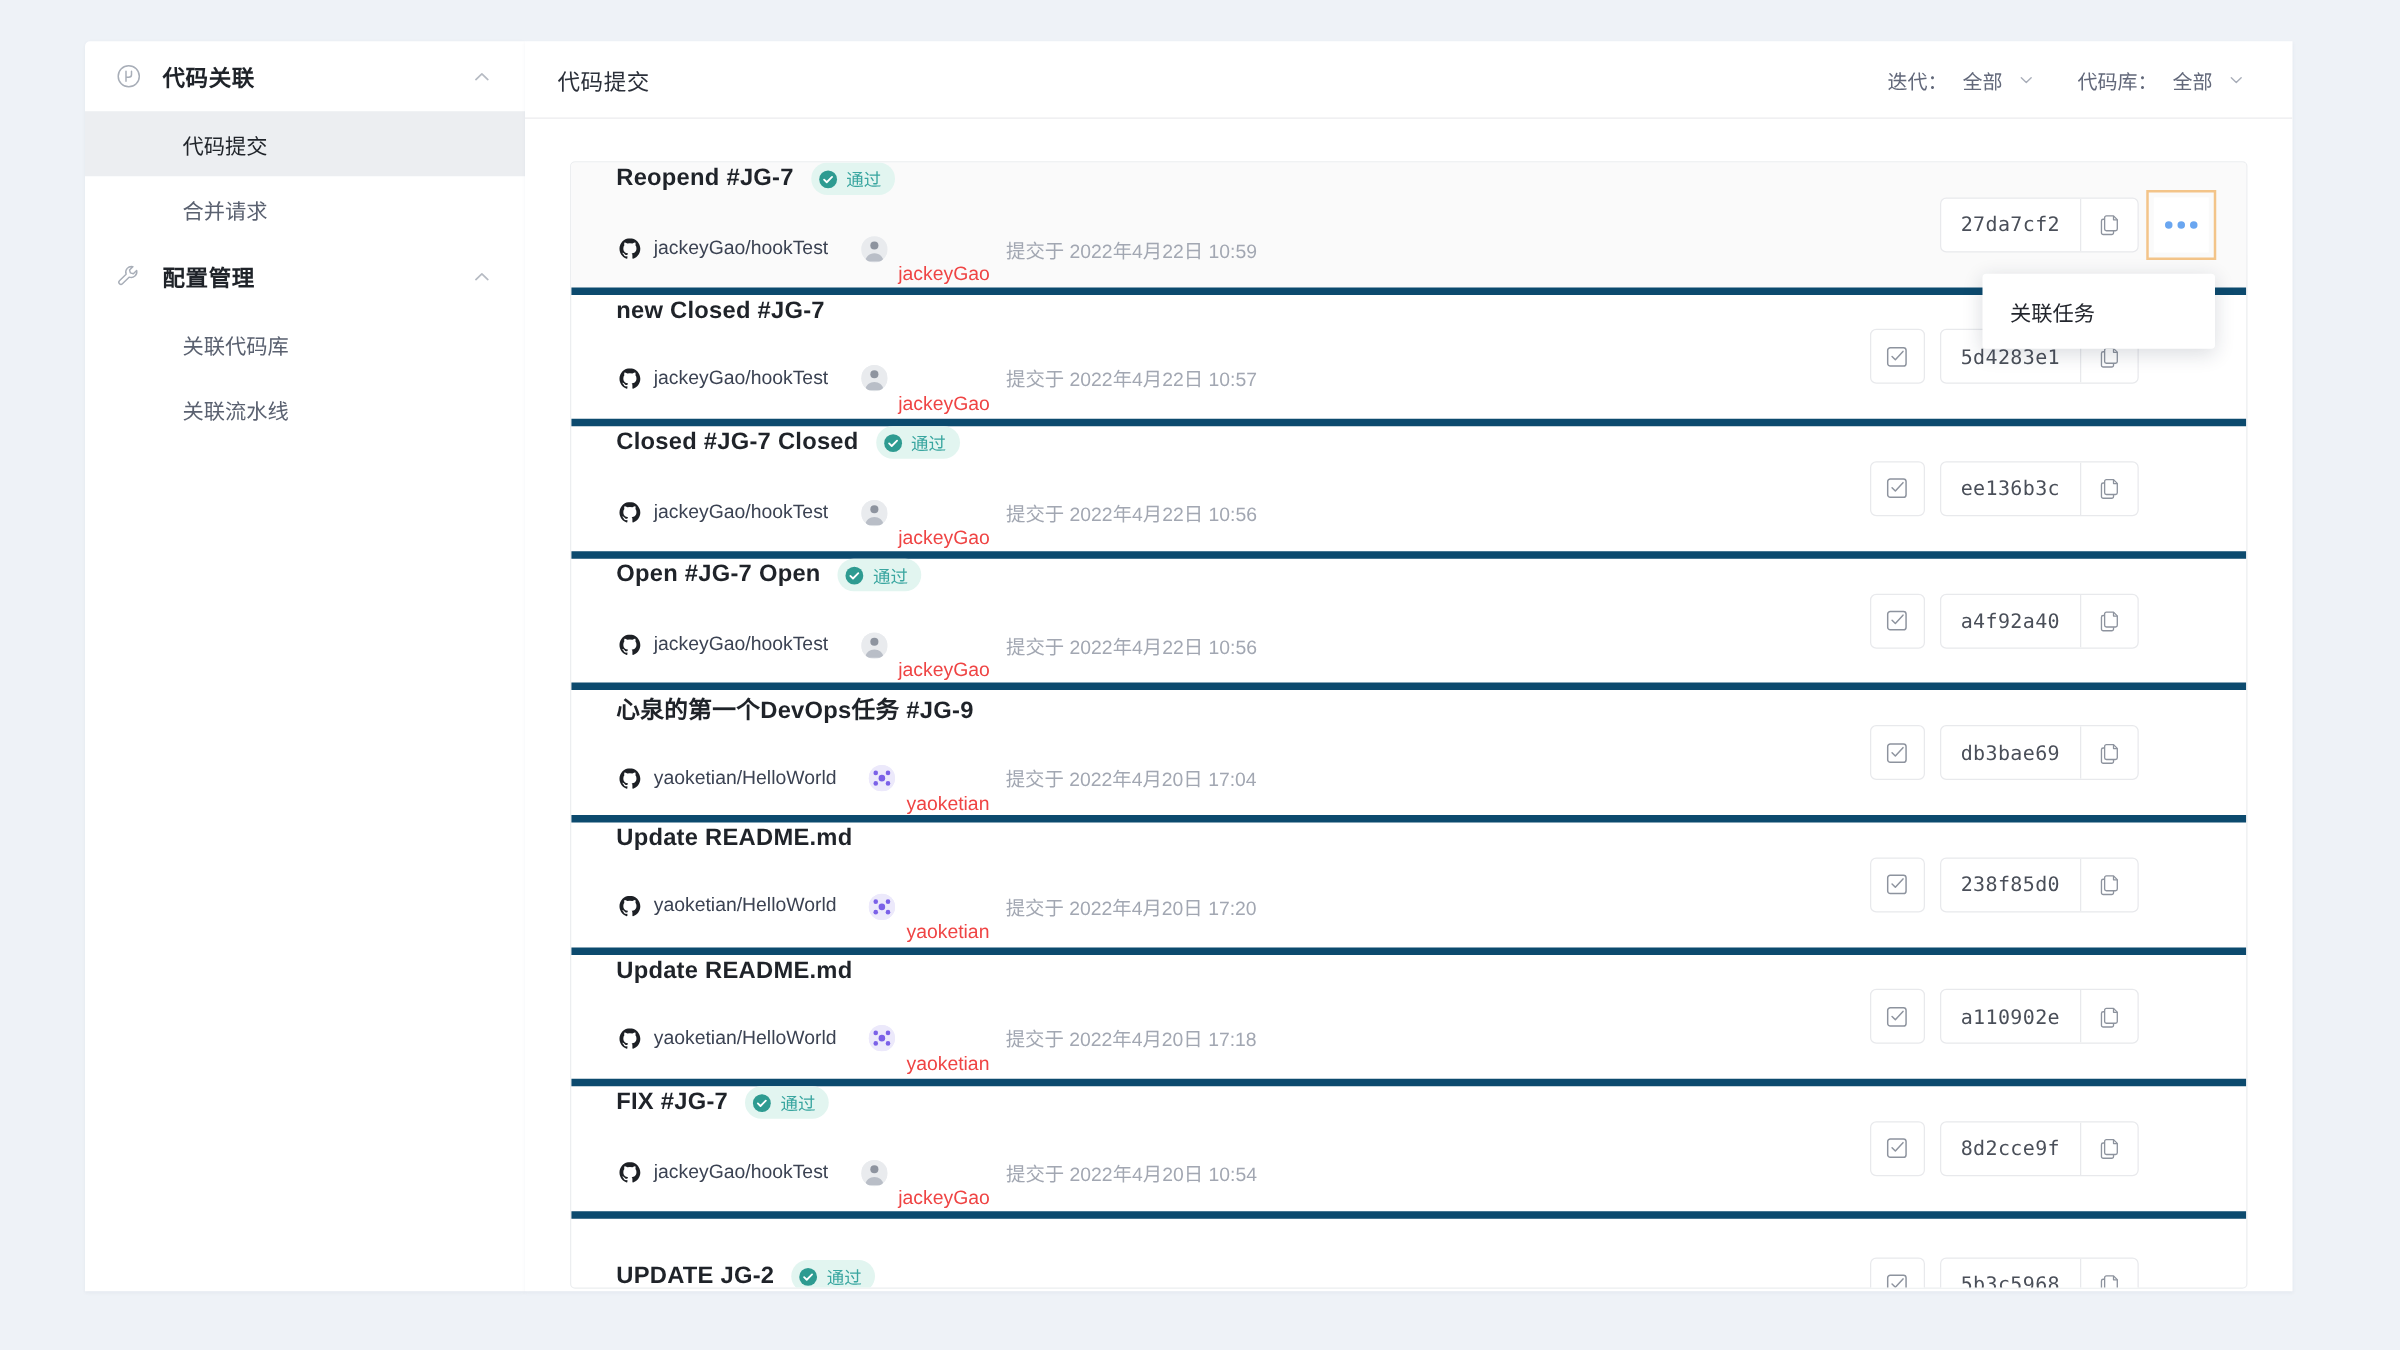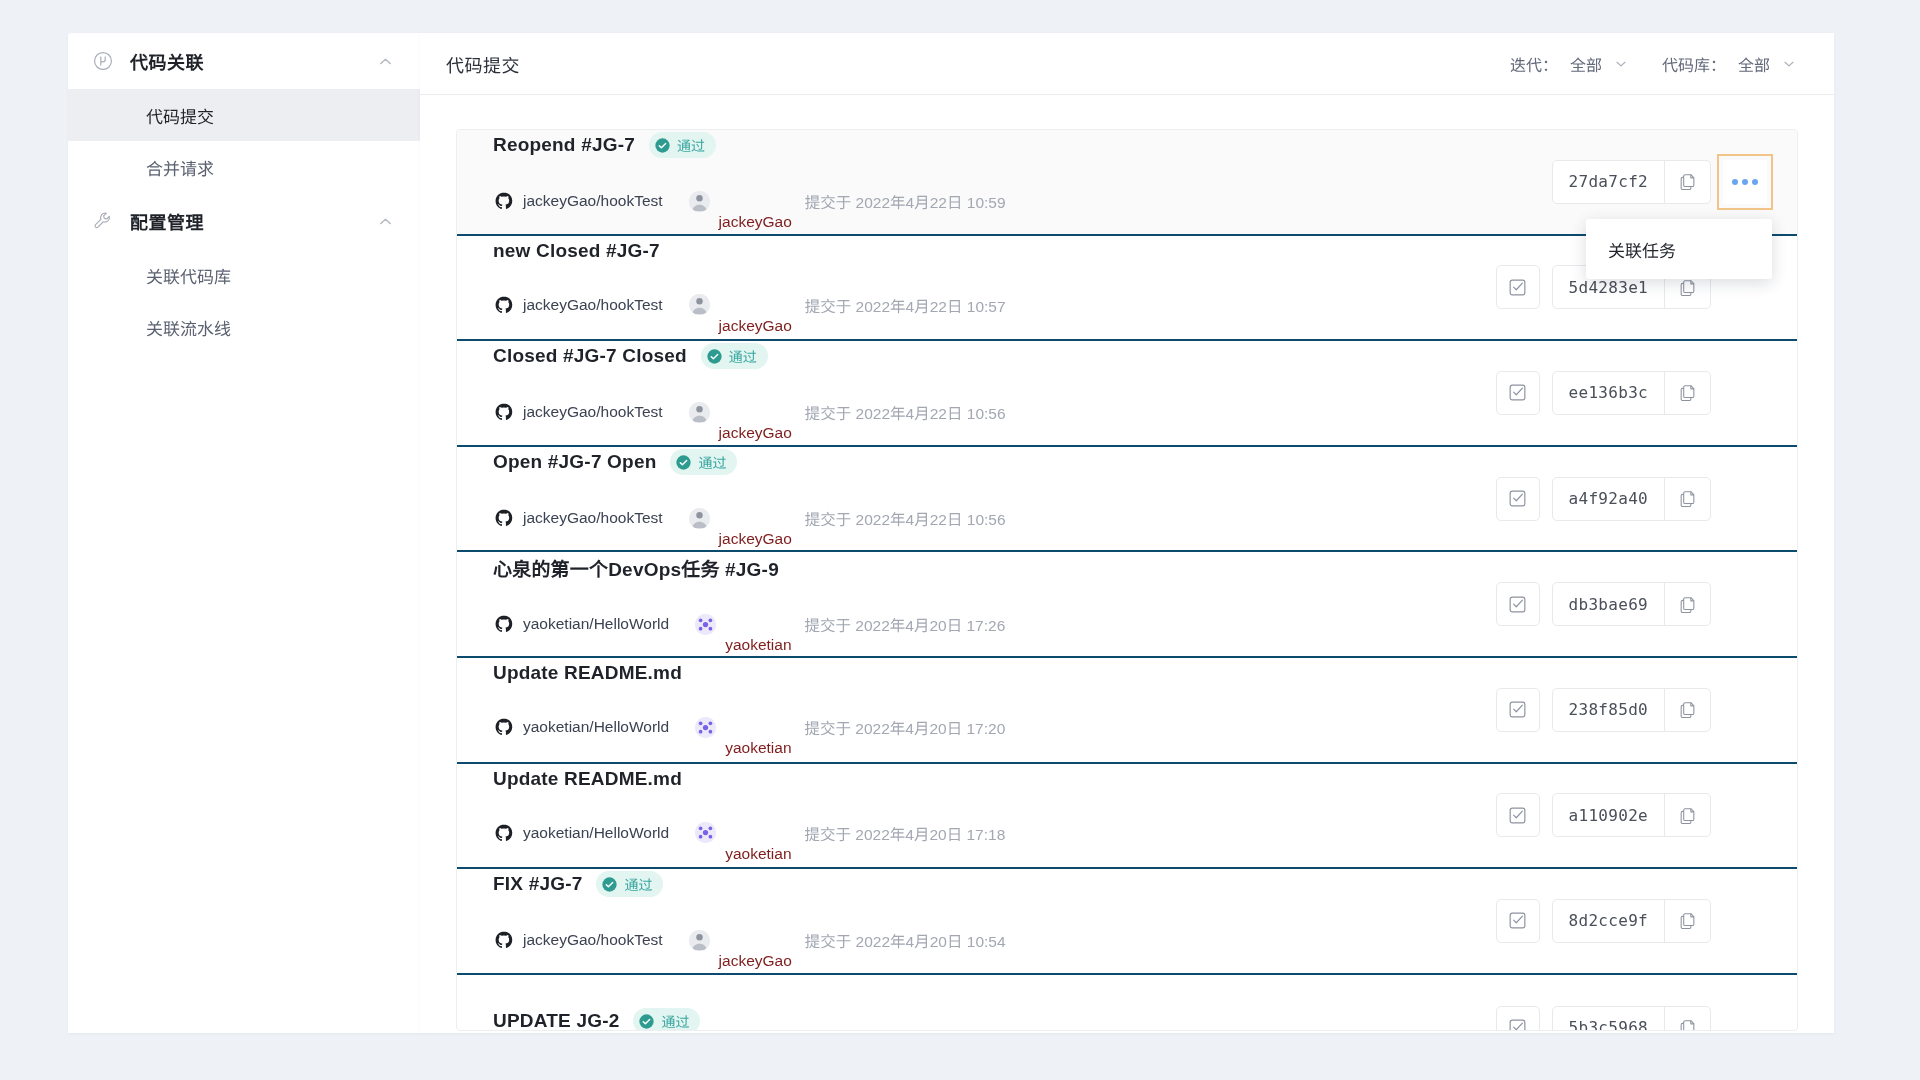--- a/index.html
+++ b/index.html
@@ -107,21 +107,21 @@
     border-radius: 4px;
     height: 902px;
     overflow: hidden;
   }
   .commit-row {
     position: relative;
     display: flex;
     align-items: center;
     height: 105.6px;
     padding: 0 30px 0 36px;
-    border-bottom: 2px solid #0c4a6e;
+    border-bottom: 6px solid #0c4a6e;
   }
   .commit-row.highlight { background: #fafafa; }
   .commit-left { flex: 1 1 auto; min-width: 0; }
   .commit-title-line {
     display: flex; align-items: center; gap: 14px;
     margin-bottom: 13px;
   }
   .commit-title {
     font-size: 19px;
     font-weight: bold;
@@ -157,21 +157,21 @@
   .avatar {
     width: 21px; height: 21px;
     border-radius: 50%;
     margin-right: 9px;
     display:flex; align-items:center; justify-content:center;
     overflow:hidden;
     flex: 0 0 auto;
   }
   .avatar.person { background: #eceef1; }
   .avatar.purple { background: #ece9fb; }
-  .commit-meta .author { margin-right: 13px; color:#7f1d1d;margin-top:42px; }
+  .commit-meta .author { margin-right: 13px; color:#ef4444;margin-top:42px; }
   .commit-meta .ts { color: #a2a7b2; }
 
   .commit-right {
     display: flex; align-items: center;
     flex: 0 0 auto;
     gap: 12px;
     justify-content: center;
   }
   .icon-btn {
     width: 44px; height: 44px;
@@ -535,21 +535,21 @@
                   <svg width="21" height="21" viewBox="0 0 24 24">
                     <rect width="24" height="24" fill="#ece9fb"></rect>
                     <circle cx="12" cy="12" r="3" fill="#7b61e8"></circle>
                     <circle cx="6.4" cy="7.2" r="2.1" fill="#7b61e8"></circle>
                     <circle cx="17.6" cy="7.2" r="2.1" fill="#7b61e8"></circle>
                     <circle cx="6.4" cy="16.8" r="2.1" fill="#7b61e8"></circle>
                     <circle cx="17.6" cy="16.8" r="2.1" fill="#7b61e8"></circle>
                   </svg>
                 </span>
                 <span class="author">yaoketian</span>
-                <span class="ts">提交于 2022年4月20日 17:26</span>
+                <span class="ts">提交于 2022年4月20日 17:04</span>
               </div>
             </div>
             <div class="commit-right">
               <div class="icon-btn">
                 <svg width="21" height="21" viewBox="0 0 24 24" fill="none">
                   <rect x="3.6" y="3.6" width="16.8" height="16.8" rx="2.4" stroke="currentColor" stroke-width="1.35"></rect>
                   <path d="M7.6 11.6l3 3 7-7.6" stroke="currentColor" stroke-width="1.35" stroke-linecap="round" stroke-linejoin="round"></path>
                 </svg>
               </div>
               <div class="hash-group">

